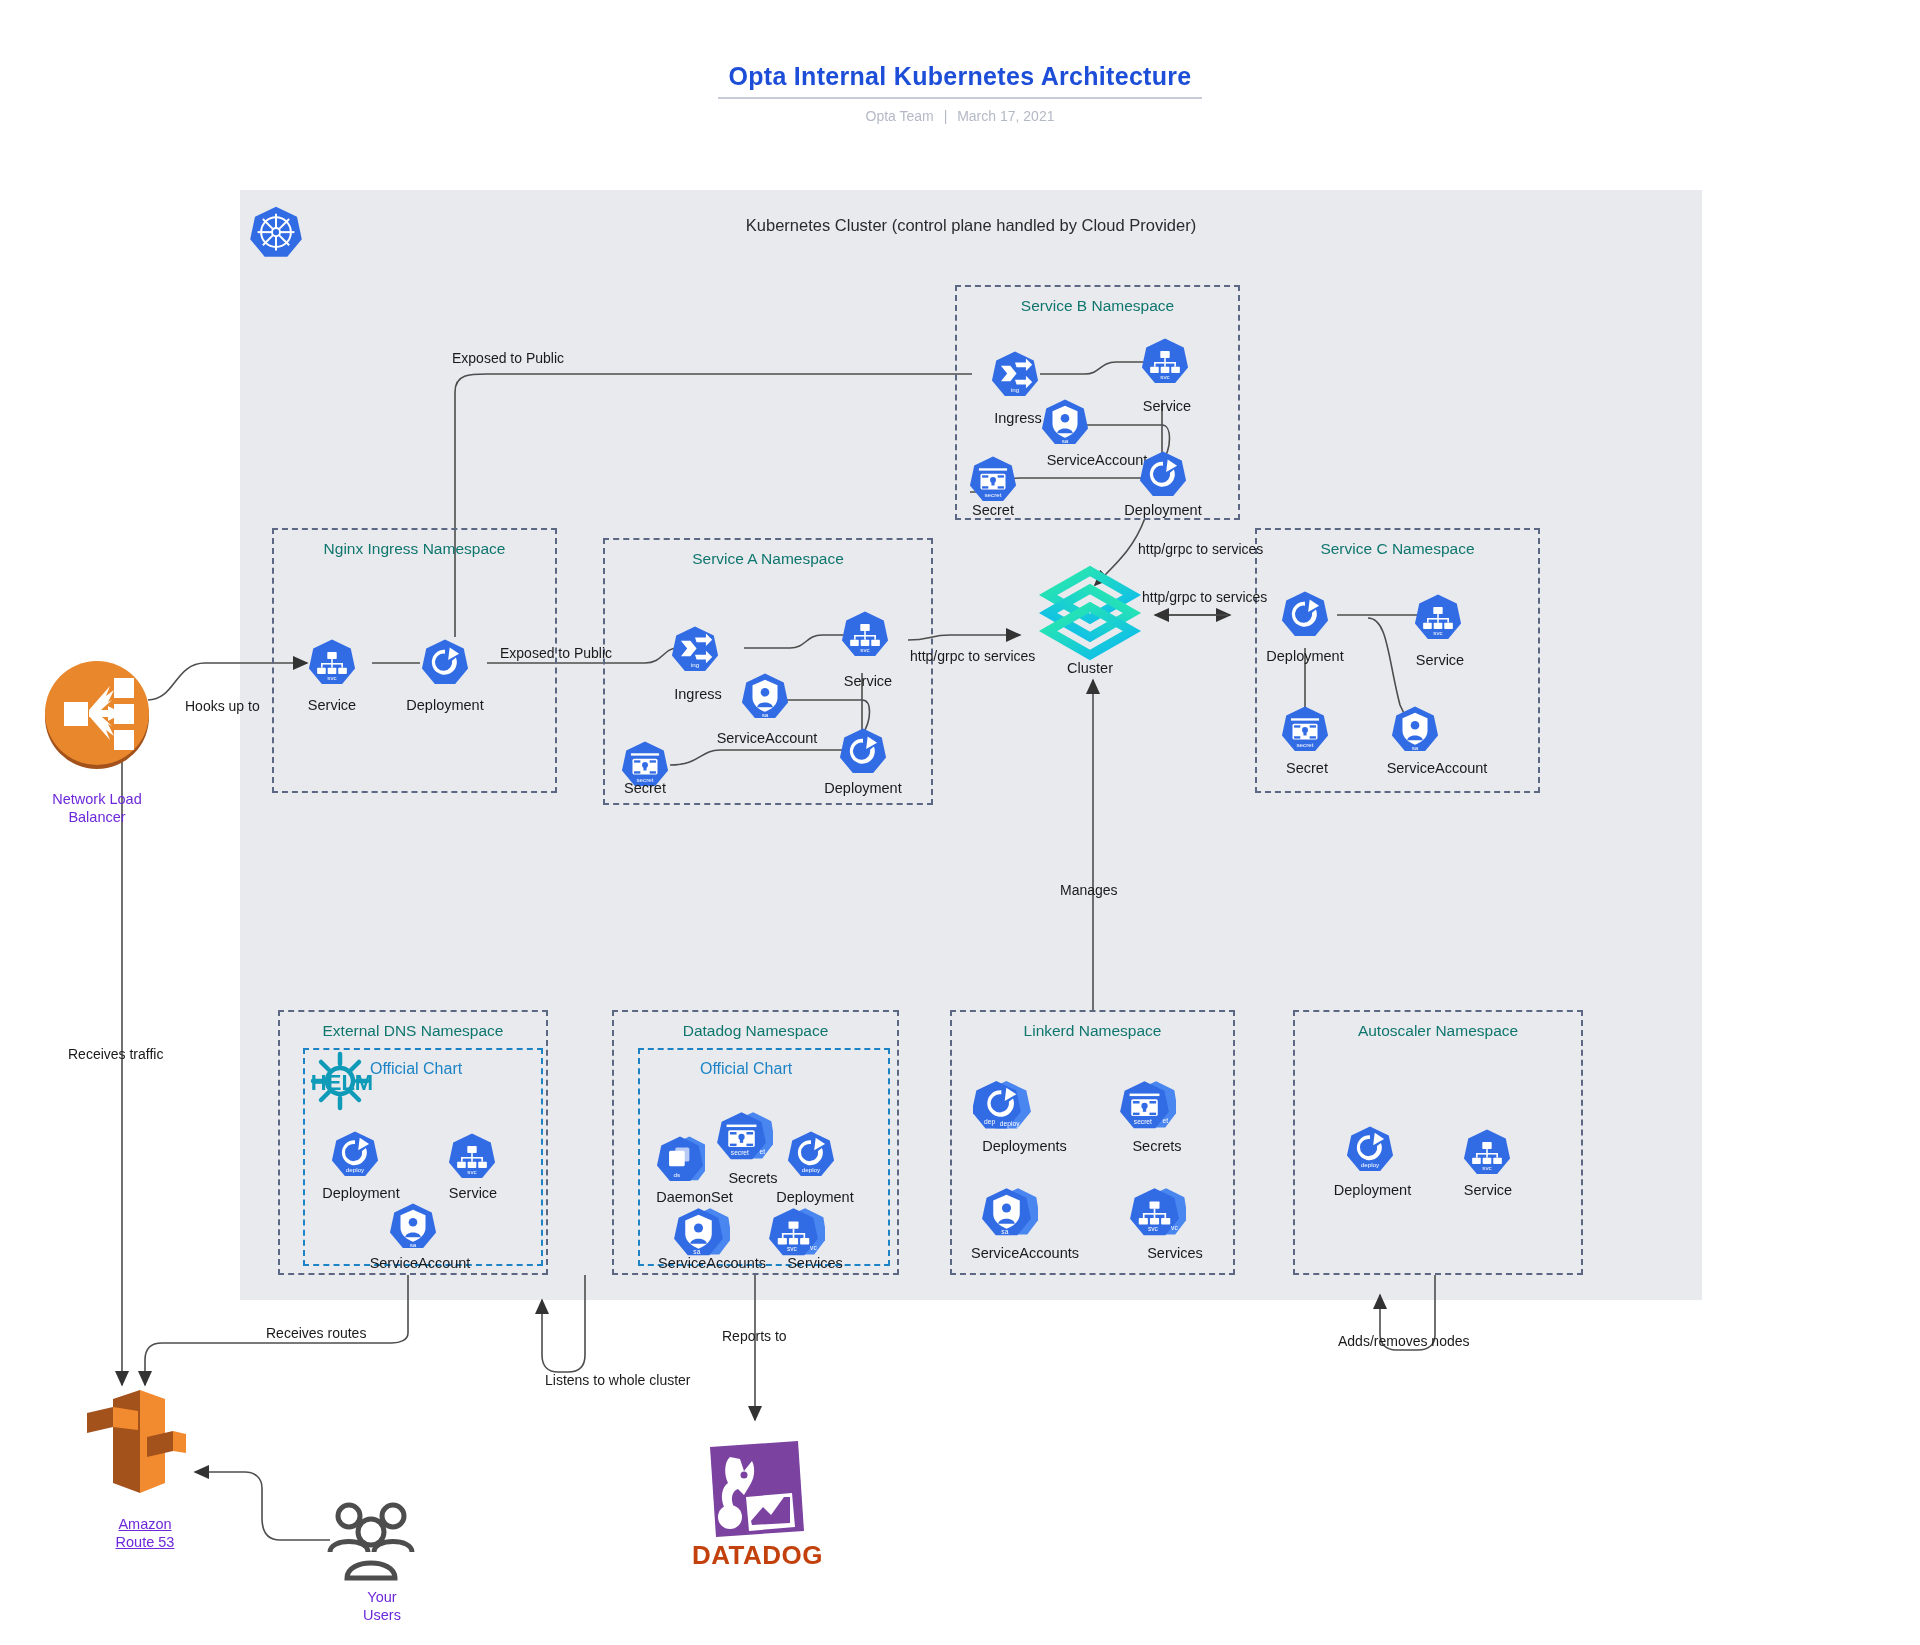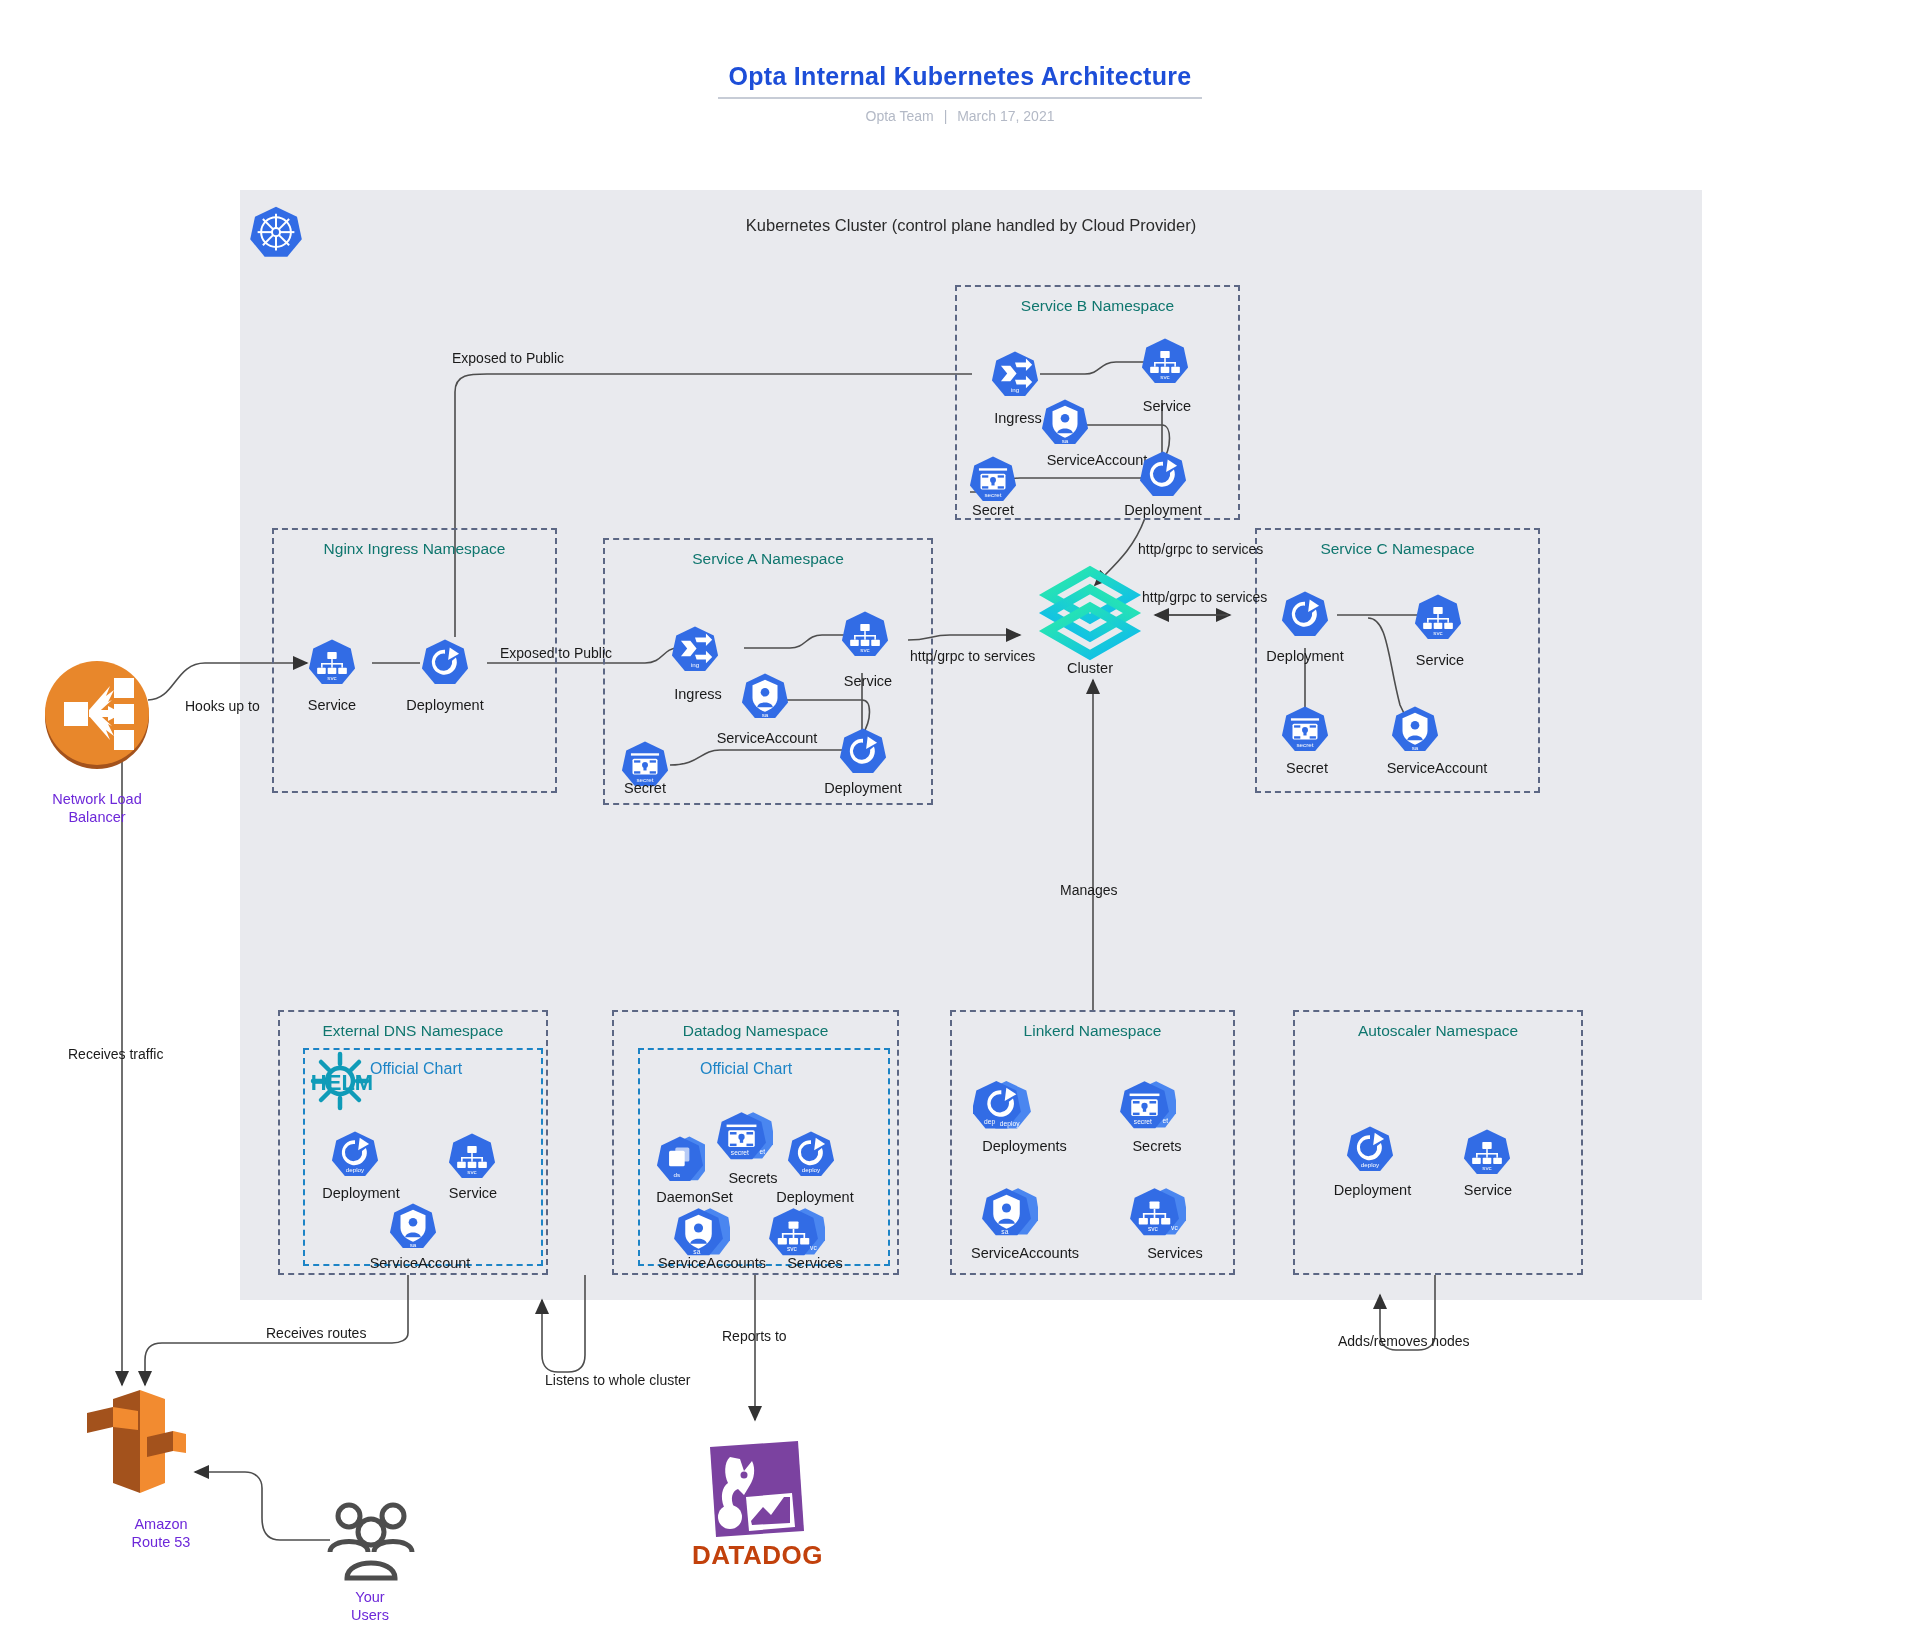--- a/index.html
+++ b/index.html
@@ -729,40 +729,40 @@
   <div style="position:absolute; left:85px; top:1385px; width:120px; height:120px;">
     <svg viewBox="0 0 120 120">
       <polygon points="28,14 55,5 55,108 28,98" fill="#a3521c"></polygon>
       <polygon points="55,5 80,14 80,98 55,108" fill="#f28b30"></polygon>
       <polygon points="2,28 28,22 28,42 2,48" fill="#a3521c"></polygon>
       <polygon points="28,22 53,26 53,45 28,42" fill="#f28b30"></polygon>
       <polygon points="62,52 88,46 88,66 62,72" fill="#a3521c"></polygon>
       <polygon points="88,46 101,49 101,68 88,66" fill="#f28b30"></polygon>
     </svg>
   </div>
-  <div class="extlabel" style="left:86px; top:1515px; width:150px;">
+  <div class="extlabel" style="left:70px; top:1515px; width:150px;text-decoration:underline;">
     <span>Amazon</span><br>
     <span>Route 53</span>
   </div>
 
   <div style="position:absolute; left:325px; top:1500px; width:92px; height:86px;">
     <svg viewBox="0 0 92 86">
       <g stroke="#4d4d4d" stroke-width="5" fill="none">
         <circle cx="24" cy="16" r="11"></circle>
         <path d="M5 52 C5 38 43 38 43 52"></path>
         <circle cx="68" cy="16" r="11"></circle>
         <path d="M49 52 C49 38 87 38 87 52"></path>
       </g>
       <g stroke="#4d4d4d" stroke-width="5" fill="#fff">
         <circle cx="46" cy="32" r="13"></circle>
         <path d="M22 78 C22 58 70 58 70 78 Z"></path>
       </g>
     </svg>
   </div>
-  <div class="extlabel" style="left:310px; top:1588px; width:120px;">
+  <div class="extlabel" style="left:322px; top:1588px; width:120px;">
     <span>Your</span><br>
     <span>Users</span>
   </div>
 
   <div style="position:absolute; left:700px; top:1435px; width:110px; height:110px;">
     <svg viewBox="0 0 110 110">
       <polygon points="10,12 98,6 104,96 16,102" fill="#7b42a0"></polygon>
       <g fill="#fff">
         <path d="M30 22 C24 27 24 40 28 48 C22 52 20 62 24 72 L34 72 C30 64 32 56 38 54 L44 60 L50 50 C54 44 56 34 52 26 L44 36 L40 24 Z"></path>
         <circle cx="30" cy="82" r="12"></circle>

